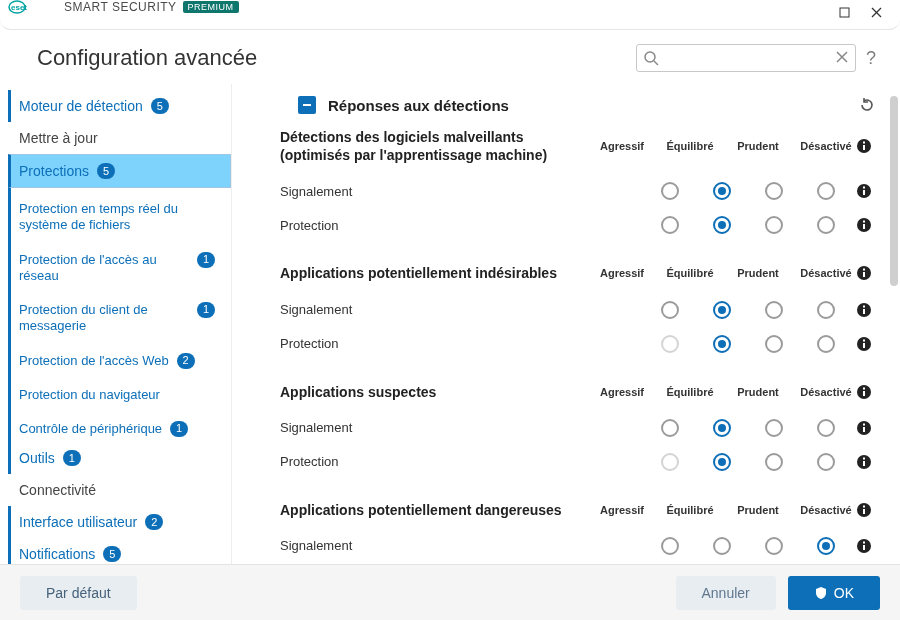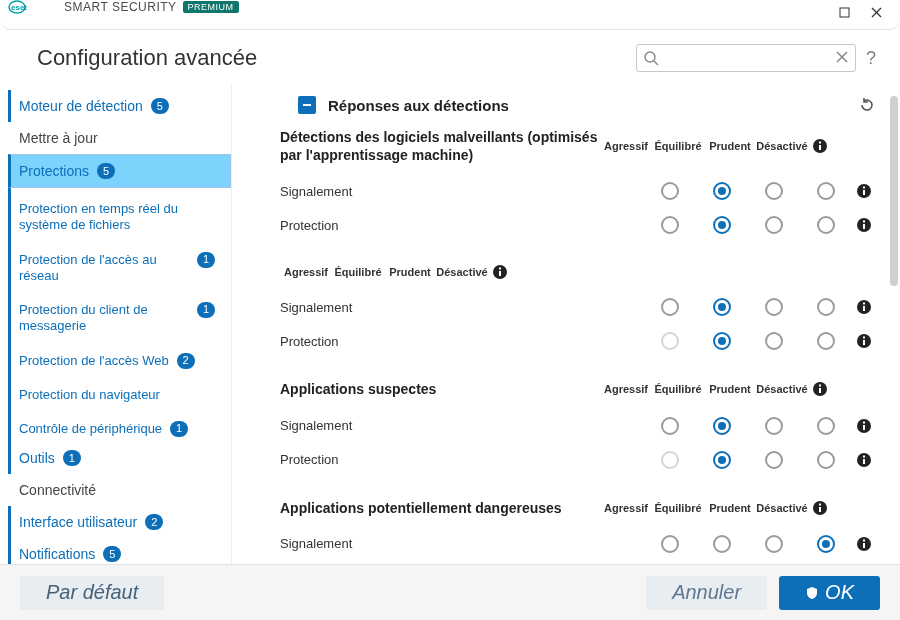--- a/index.html
+++ b/index.html
@@ -28,33 +28,33 @@
 .sub-item .lbl { max-width: 170px; }
 .content-wrap { flex:1; position:relative; overflow:hidden; }
 .content { position:absolute; inset:0 12px 0 0; overflow-y:auto; padding: 12px 12px 12px 18px; }
 .section-head { display:flex; align-items:center; gap:12px; margin-bottom:14px;padding-left:48px; }
 .collapse-btn { width:18px; height:18px; background:#0d6fb8; color:#fff; display:flex; align-items:center; justify-content:center; border-radius:2px; cursor:pointer; font-weight:bold; }
 .section-title { flex:1; font-size:15px; font-weight:600; color:#222; }
 .reset-icon { color:#555; cursor:pointer; }
 .group { margin: 10px 0 22px 30px; }
 .group-head { display:flex; align-items:center; margin-bottom:10px; }
 .group-title { flex:1; font-size:14px; font-weight:600; color:#222; max-width: 320px; line-height:1.3; }
-.col-headers { display:flex; gap:0; }
+.col-headers { display:flex; gap:16px; }
 .col-h { width:52px; text-align:center; font-size:11px; font-weight:600; color:#333; }
 .info-icon { width:24px; display:flex; align-items:center; justify-content:center; color:#222; cursor:pointer; }
 .row { display:flex; align-items:center; padding:8px 0; }
 .row-label { flex:1; font-size:13px; color:#333; }
 .radios { display:flex; }
 .radio-cell { width:52px; display:flex; align-items:center; justify-content:center; }
 .radio { width:18px; height:18px; border:2px solid #9b9b9b; border-radius:50%; cursor:pointer; position:relative; }
 .radio.disabled { border-color:#d4d4d4; cursor:default; }
 .radio.checked { border-color:#0d6fb8; }
 .radio.checked::after { content:""; position:absolute; top:3px; left:3px; width:8px; height:8px; background:#0d6fb8; border-radius:50%; }
 .footer { position:absolute; bottom:0; left:0; right:0; height:56px; display:flex; align-items:center; padding:0 20px; background:#f5f5f5; border-top:1px solid #e3e3e3; }
-.btn { height:34px; padding:0 26px; border-radius:3px; font-size:20px; cursor:pointer; display:flex; align-items:center; gap:6px; border:none;font-style:italic; }
+.btn { height:34px; padding:0 26px; border-radius:3px; font-size:14px; cursor:pointer; display:flex; align-items:center; gap:6px; border:none; }
 .btn-default { background:#e8edf1; color:#45627a; }
 .btn-primary { background:#0d6fb8; color:#fff; }
 .btn-secondary { background:#e8edf1; color:#5f7890; }
 .footer .sp { flex:1; }
 .footer .btn + .btn { margin-left:12px; }
 .scrollbar-track { position:absolute; right:2px; top:12px; bottom:12px; width:8px; background:transparent; }
 .scrollbar-thumb { position:absolute; right:0; width:8px; background:#cfcfcf; border-radius:4px; }
 svg { display:block; }
 </style>
 </head>
@@ -234,20 +234,21 @@
                 <svg width="16" height="16" viewBox="0 0 16 16">
                   <circle cx="8" cy="8" r="7" fill="#222"></circle>
                   <rect x="7" y="7" width="2" height="5" fill="#fff"></rect>
                   <rect x="7" y="3.5" width="2" height="2" fill="#fff"></rect>
                 </svg>
               </div>
             </div>
           </div>
           <div class="group">
             <div class="group-head">
+              <div class="group-title">Applications potentiellement indésirables</div>
               <div class="col-headers">
                 <div class="col-h">Agressif</div>
                 <div class="col-h">Équilibré</div>
                 <div class="col-h">Prudent</div>
                 <div class="col-h">Désactivé</div>
               </div>
               <div class="info-icon">
                 <svg width="16" height="16" viewBox="0 0 16 16">
                   <circle cx="8" cy="8" r="7" fill="#222"></circle>
                   <rect x="7" y="7" width="2" height="5" fill="#fff"></rect>

